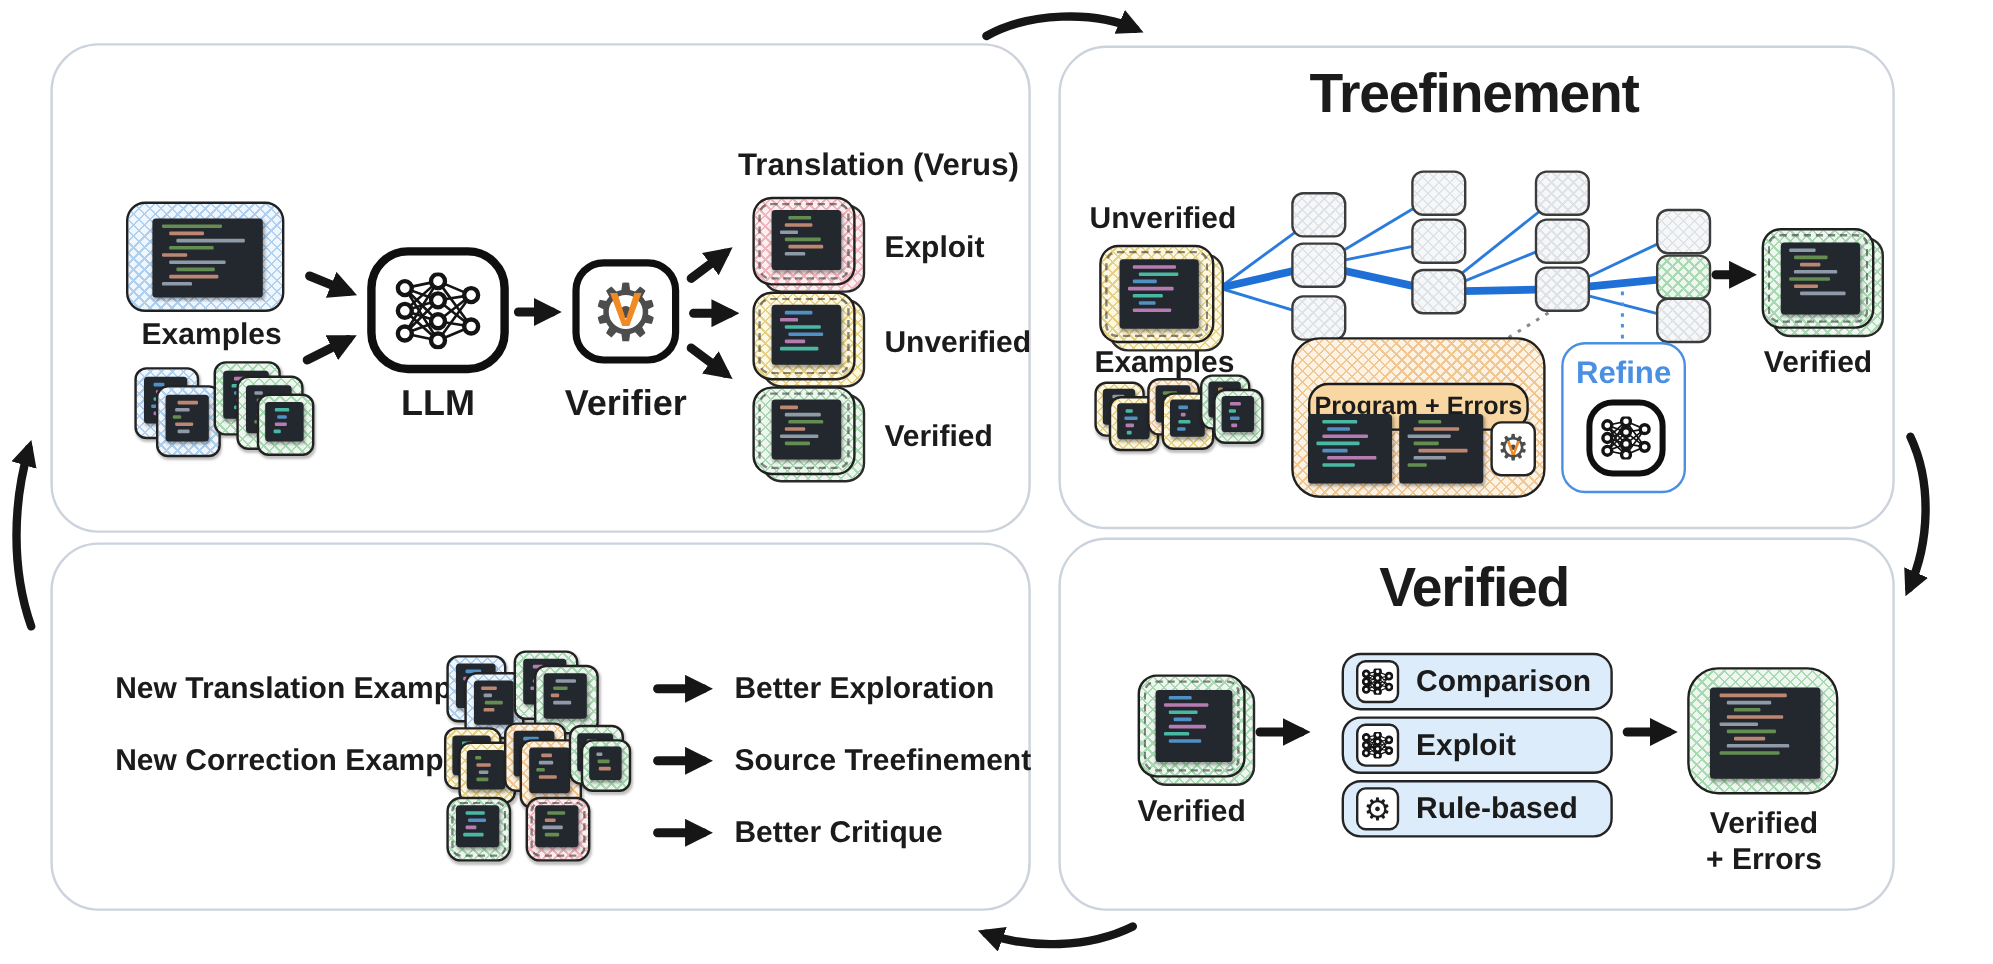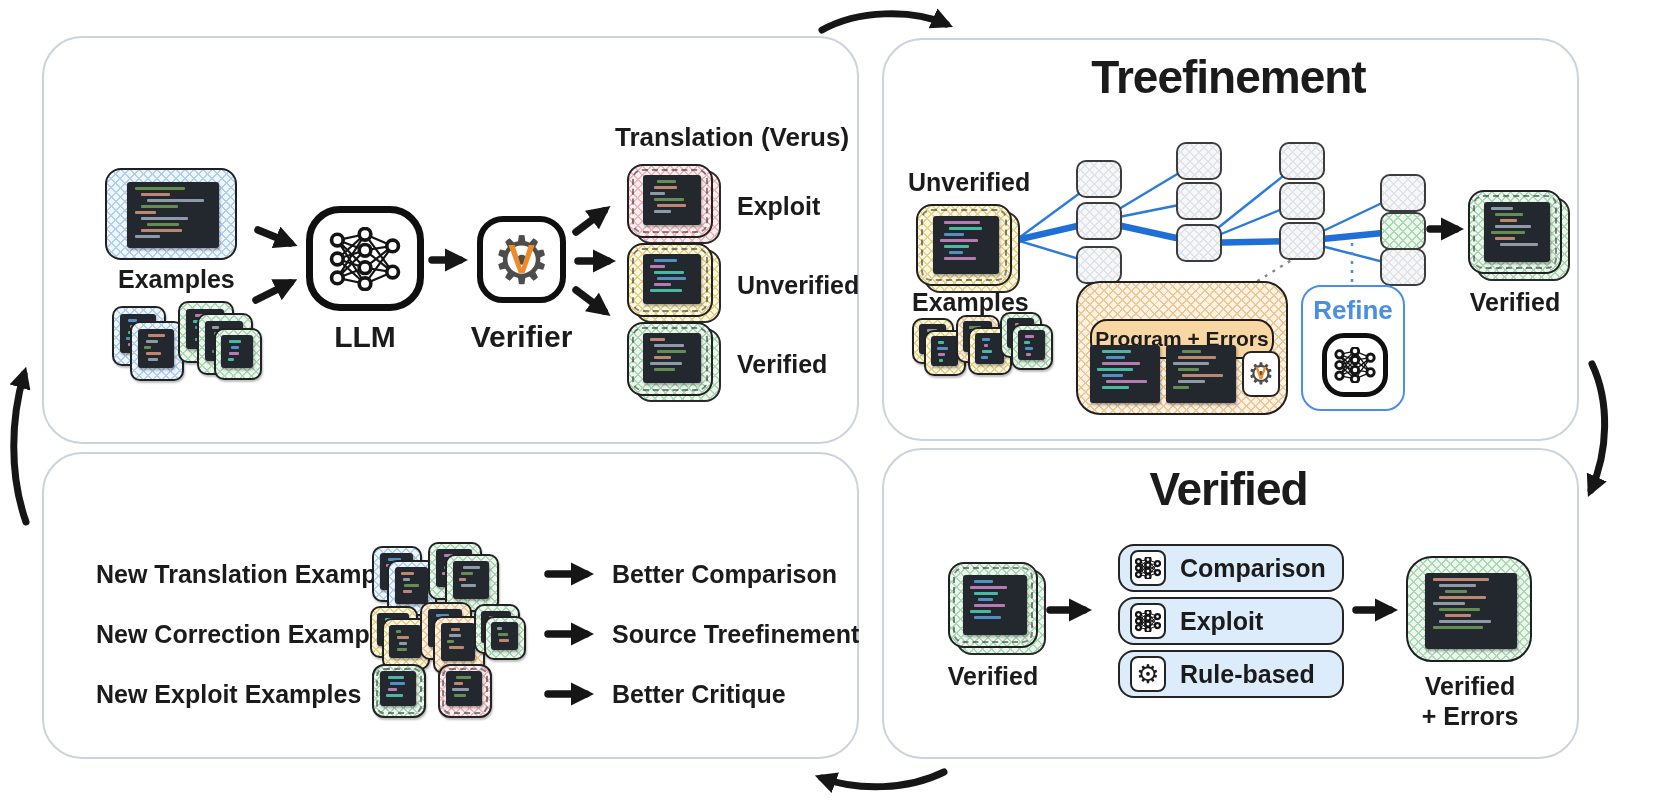--- a/index.html
+++ b/index.html
@@ -465,21 +465,21 @@
   <div class="c mini hatch h-green" style="left:445px;top:554px;width:54px;height:58px;">
       <div class="code">
         <div class="codelines">
           <i style="width: 70.4%; margin-left: 18%; background: rgb(154, 167, 181);"></i>
           <i style="width: 46.4%; margin-left: 10%; background: rgb(106, 153, 85);"></i>
           <i style="width: 27.2%; margin-left: 2%; background: rgb(206, 145, 120);"></i>
           <i style="width: 59.2%; margin-left: 10%; background: rgb(154, 167, 181);"></i>
         </div>
       </div>
     </div>
-  <div class="c lbl" style="left:612px;top:560px;">Better Comparison</div>
+  <div class="c lbl" style="left:612px;top:560px;">Better Exploration</div>
 
   <div class="c lbl" style="left:96px;top:620px;">New Correction Examples</div>
   <div class="c mini hatch h-yellow" style="left:370px;top:606px;width:48px;height:52px;">
       <div class="code">
         <div class="codelines">
           <i style="width: 46.4%; margin-left: 10%; background: rgb(78, 201, 176);"></i>
           <i style="width: 27.2%; margin-left: 2%; background: rgb(86, 156, 214);"></i>
           <i style="width: 59.2%; margin-left: 10%; background: rgb(197, 134, 192);"></i>
           <i style="width: 40%; margin-left: 18%; background: rgb(78, 201, 176);"></i>
         </div>
@@ -529,21 +529,20 @@
       <div class="code">
         <div class="codelines">
           <i style="width: 32%; margin-left: 2%; background: rgb(154, 167, 181);"></i>
           <i style="width: 65.6%; margin-left: 10%; background: rgb(106, 153, 85);"></i>
           <i style="width: 62.4%; margin-left: 18%; background: rgb(206, 145, 120);"></i>
         </div>
       </div>
     </div>
   <div class="c lbl" style="left:612px;top:620px;">Source Treefinement</div>
 
-  <div class="c lbl" style="left:96px;top:680px;">New Exploit Examples</div>
   <div class="c mini hatch h-green" style="left:372px;top:664px;width:54px;height:54px;border-radius:12px;">
       <div class="dash-in" style="inset:2px;border-radius:8px;"></div>
       <div class="code">
         <div class="codelines">
           <i style="width: 65.6%; margin-left: 10%; background: rgb(78, 201, 176);"></i>
           <i style="width: 62.4%; margin-left: 18%; background: rgb(86, 156, 214);"></i>
           <i style="width: 36.8%; margin-left: 10%; background: rgb(197, 134, 192);"></i>
           <i style="width: 70.4%; margin-left: 2%; background: rgb(78, 201, 176);"></i>
         </div>
       </div>

